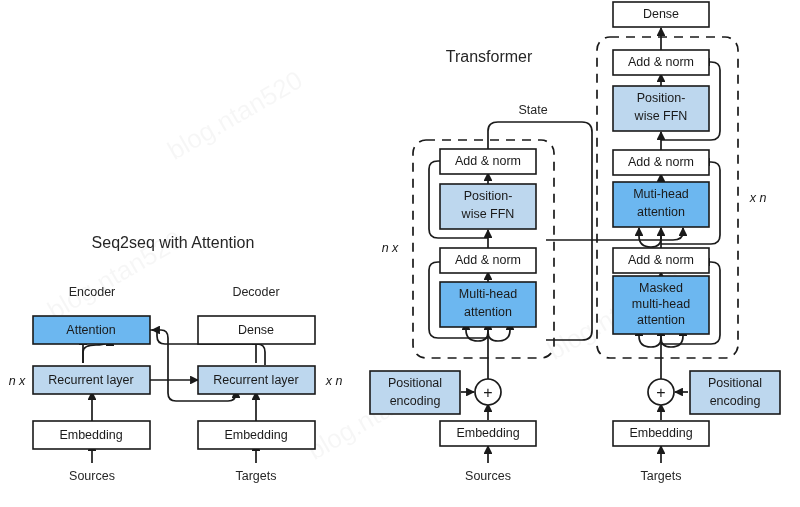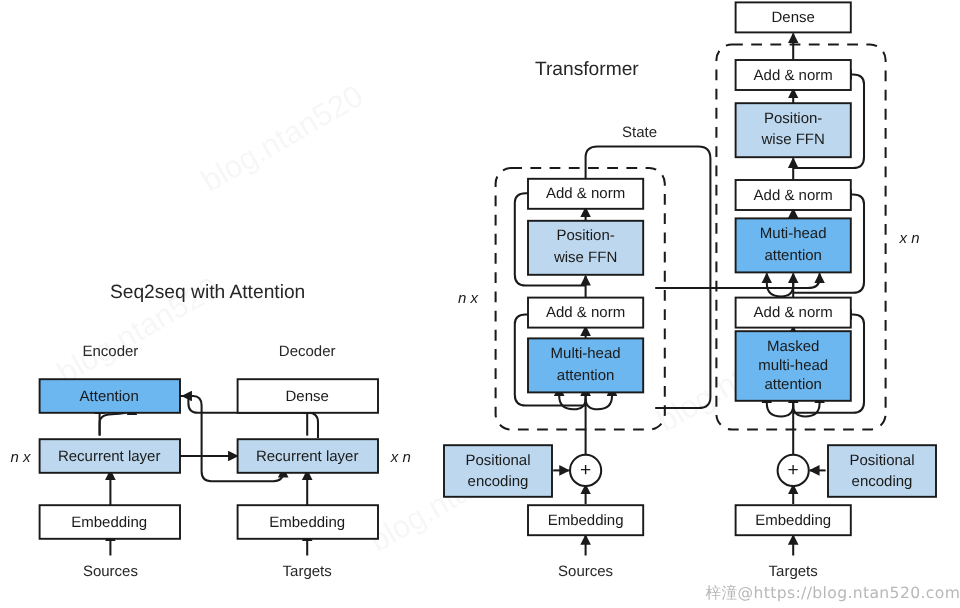--- a/index.html
+++ b/index.html
@@ -354,14 +354,13 @@
         <g>
           <rect class="boxrect white-box" x="613" y="421" width="96" height="25"></rect>
           <text class="boxtext" x="661" y="434">Embedding</text>
         </g>
 
         <text class="caption" x="661" y="477">Targets</text>
       </g>
     </g>
   </svg>
 
-  <div class="watermark">梓潼@https://blog.ntan520.com</div>
 </div>
 
 </body></html>

